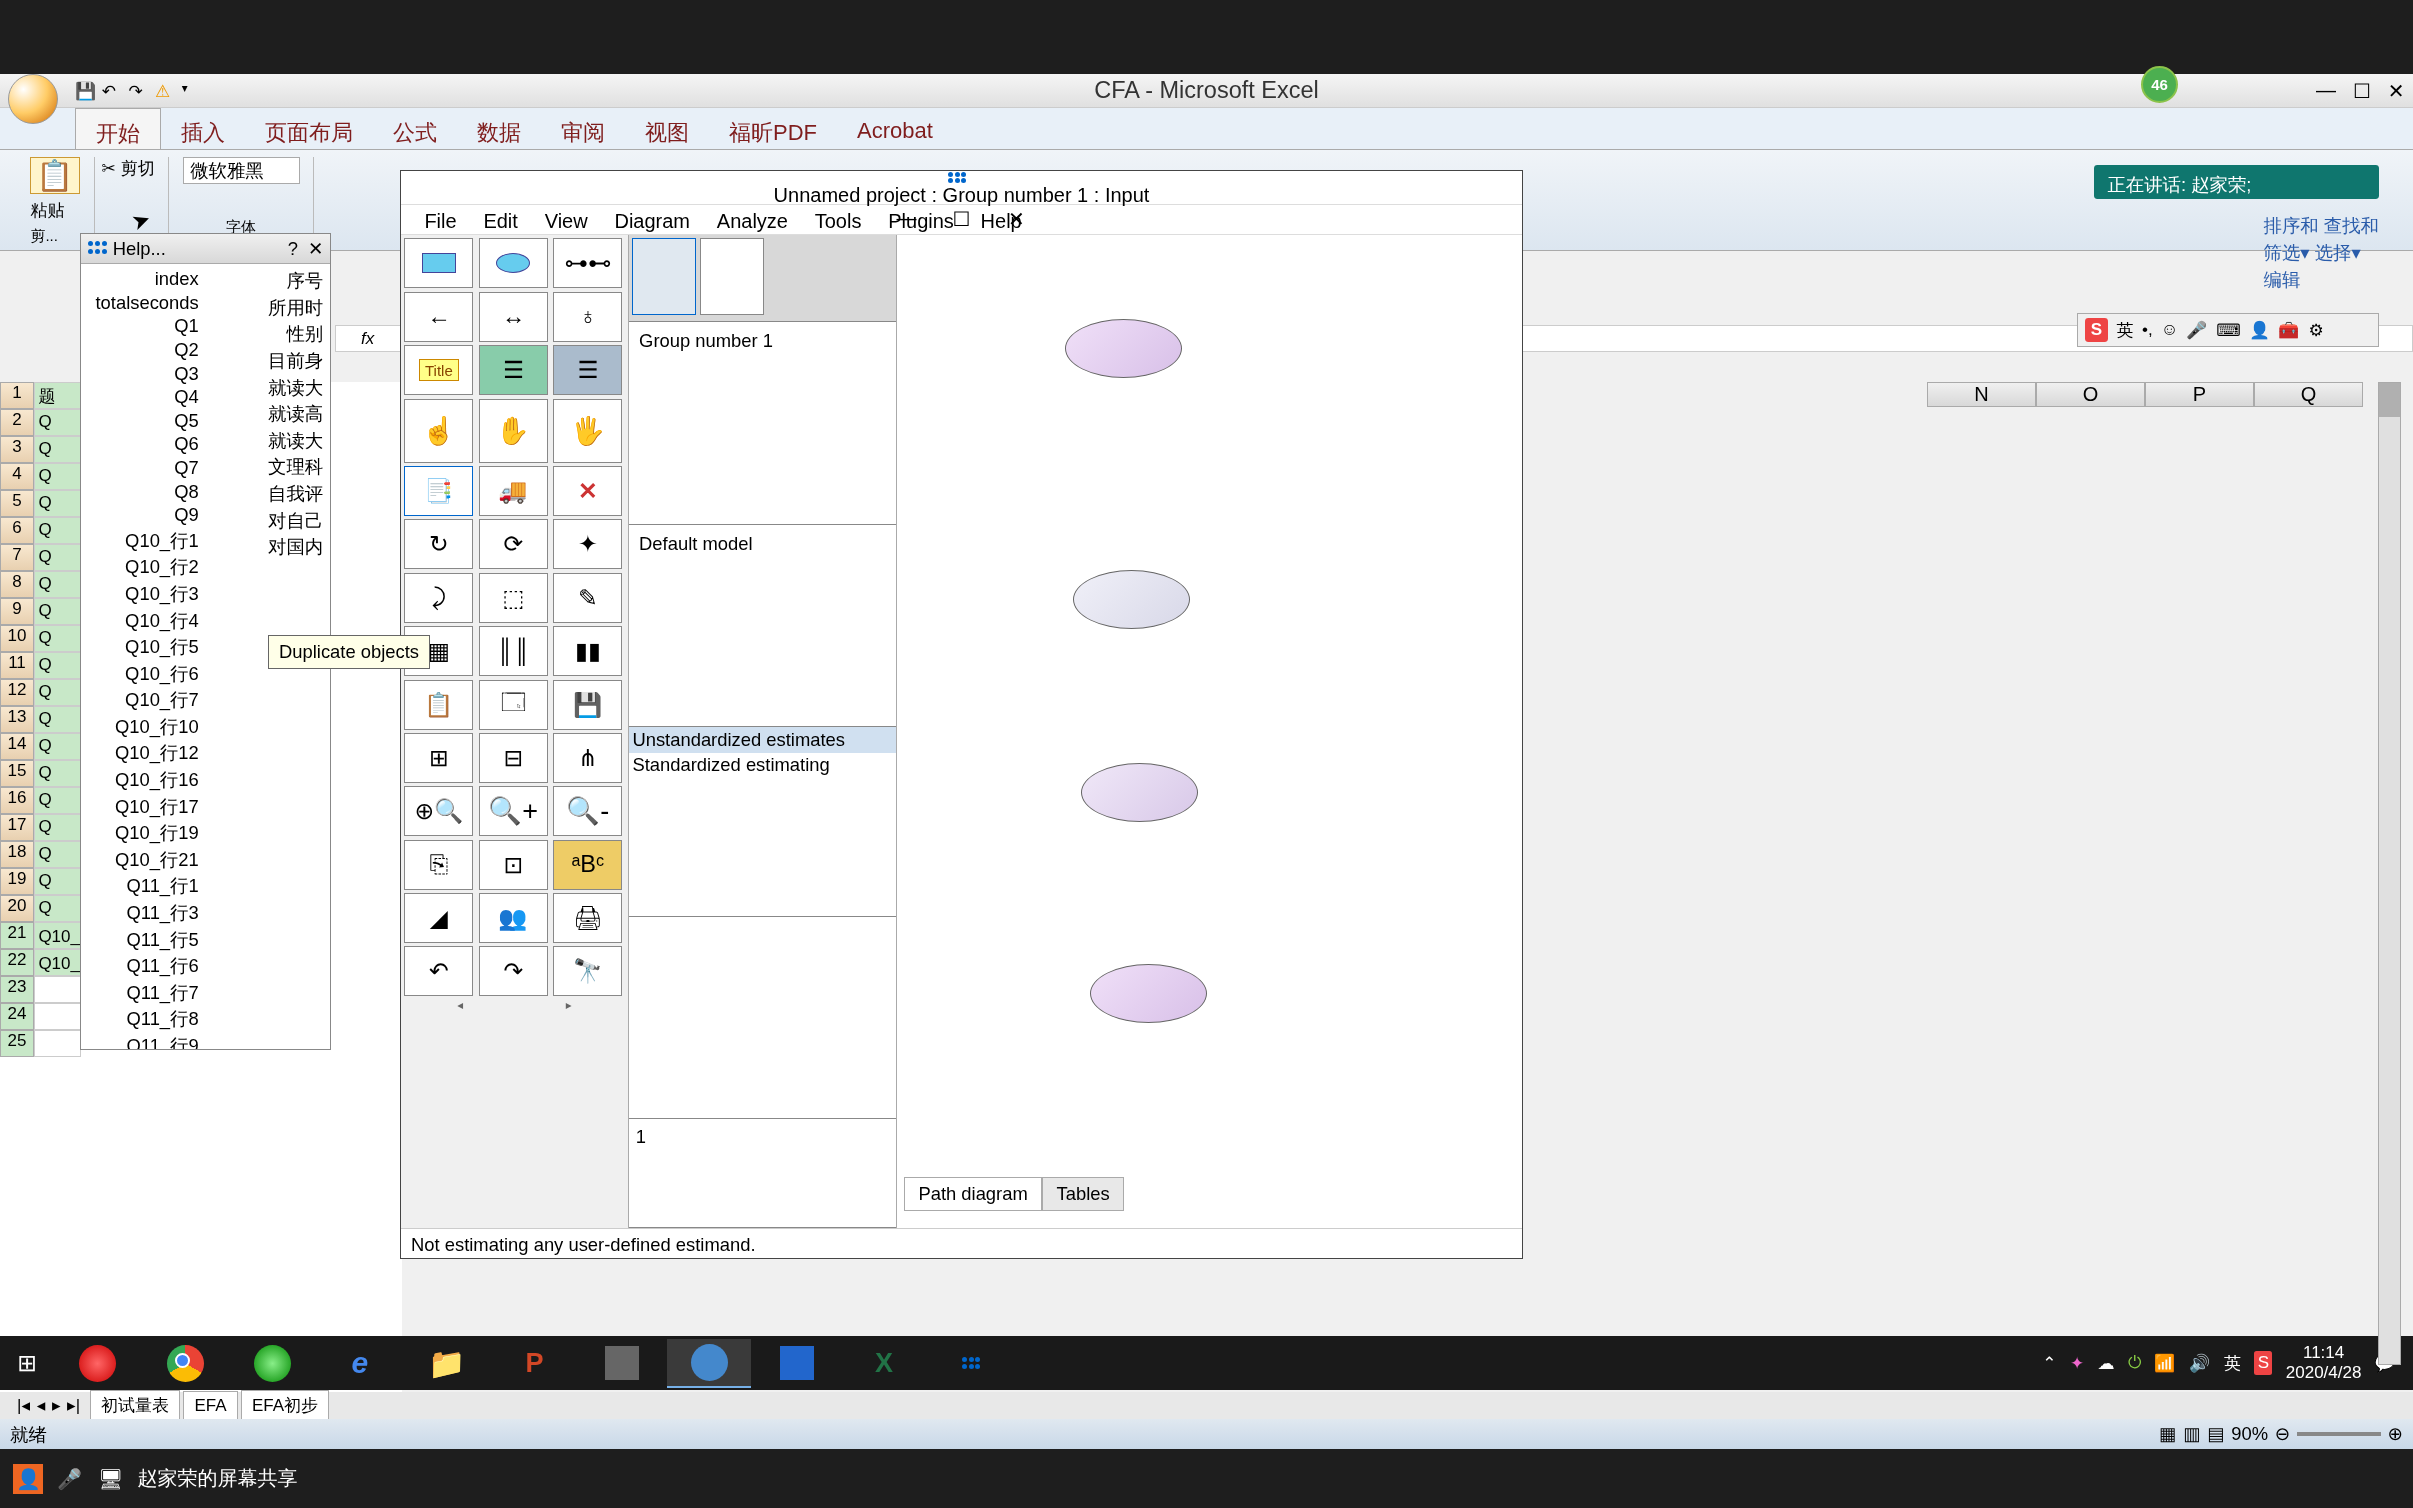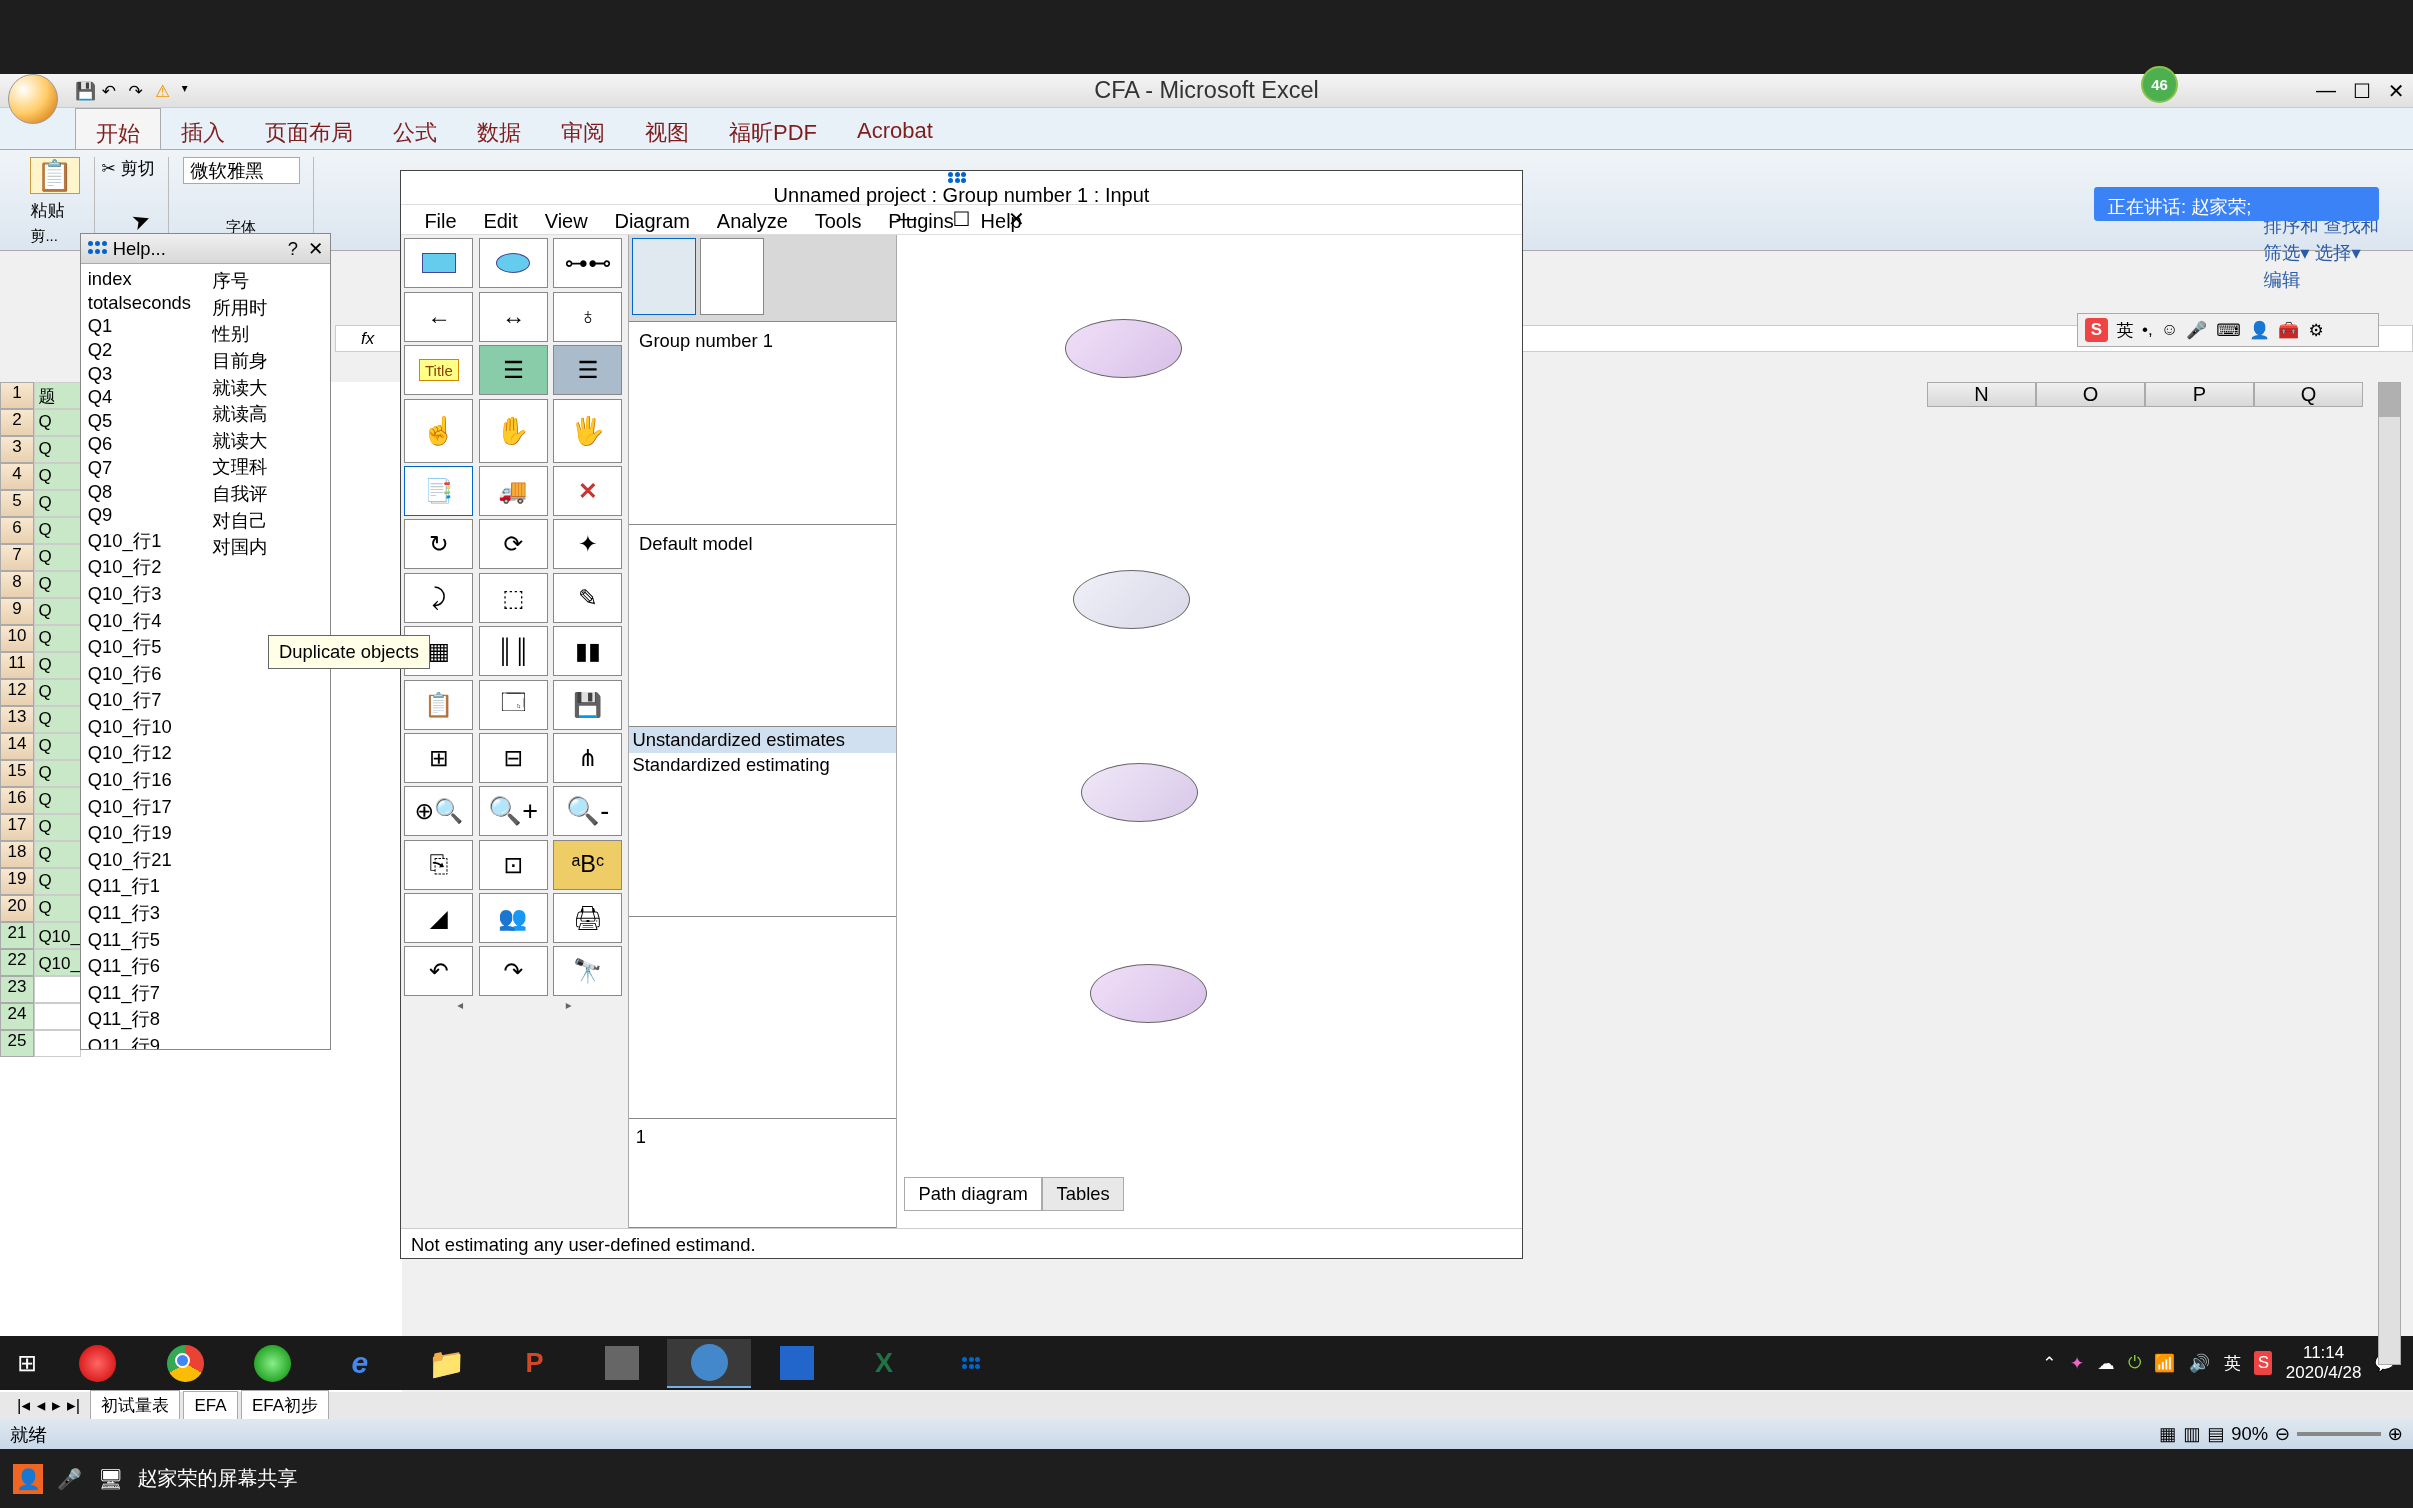--- a/index.html
+++ b/index.html
@@ -27,32 +27,32 @@
     .ribbon-tab.active { background: #f5f5f5; border: 0.8px solid #aaa; border-bottom: none; }
     
     
     .ribbon-content { height: 101px; background: linear-gradient(#f0f4f8, #dce6f0); display: flex; padding: 6.7px 17px; border-bottom: 0.8px solid #aaa; }
     .ribbon-group { display: flex; flex-direction: column; padding: 0 13.4px; border-right: 0.8px solid #bbb; }
     .paste-btn { width: 50px; height: 67px; background: #fff5cc; border: 0.8px solid #cc9933; display: flex; align-items: center; justify-content: center; font-size: 30px; }
     .cut-label { font-size: 17px; margin-top: 5px; }
     .font-name { width: 117px; height: 27px; border: 0.8px solid #aaa; padding: 3.4px 6.7px; font-size: 18.4px; background: white; }
     
     
-    .speaker-notif { position: absolute; right: 34px; top: 113px; width: 285px; height: 34px; background: #3b82f6; color: white; padding: 6.7px 13.4px; font-size: 18.4px; z-index: 100; border-radius: 3.4px; }
+    .speaker-notif { position: absolute; right: 34px; top: 91px; width: 285px; height: 34px; background: #0f766e; color: white; padding: 6.7px 13.4px; font-size: 18.4px; z-index: 100; border-radius: 3.4px; }
     
     
     .right-ribbon { position: absolute; right: 34px; top: 138px; font-size: 18.4px; color: #2a5caa; line-height: 27px; }
     
     
     .vari-panel { position: absolute; left: 80px; top: 159px; width: 251px; height: 817px; background: white; border: 0.8px solid #888; z-index: 50; }
     .vari-titlebar { height: 30px; background: linear-gradient(#f0f0f0, #d8d8d8); display: flex; align-items: center; padding: 0 6.7px; border-bottom: 0.8px solid #aaa; }
     .vari-amos-icon { width: 20px; height: 17px; display: inline-flex; margin-right: 5px; }
     .vari-title { font-size: 18.4px; flex: 1; }
     .vari-controls { display: flex; gap: 10px; font-size: 18.4px; }
-    .vari-content { display: flex; height: calc(100% - 30px); overflow: hidden; }
+    .vari-content { display: flex; height: calc(100% - 30px); overflow: hidden; text-align: right; }
     .vari-col { flex: 1; padding: 3.4px; overflow-y: auto; }
     .vari-item { font-size: 18.4px; padding: 0.8px 3.4px; white-space: nowrap; }
     
     
     .formula-bar { position: absolute; top: 251px; left: 335px; right: 0; height: 27px; background: white; border: 0.8px solid #ccc; }
     .fx-label { position: absolute; left: 25px; top: 3.4px; font-style: italic; font-size: 17px; }
     
     
     .spreadsheet { position: absolute; top: 308px; left: 0; bottom: 50px; width: 402px; background: white; }
     .row-header { width: 34px; text-align: center; font-size: 17px; background: linear-gradient(#f8e8d0, #e8d0b0); border: 0.8px solid #aaa; }

